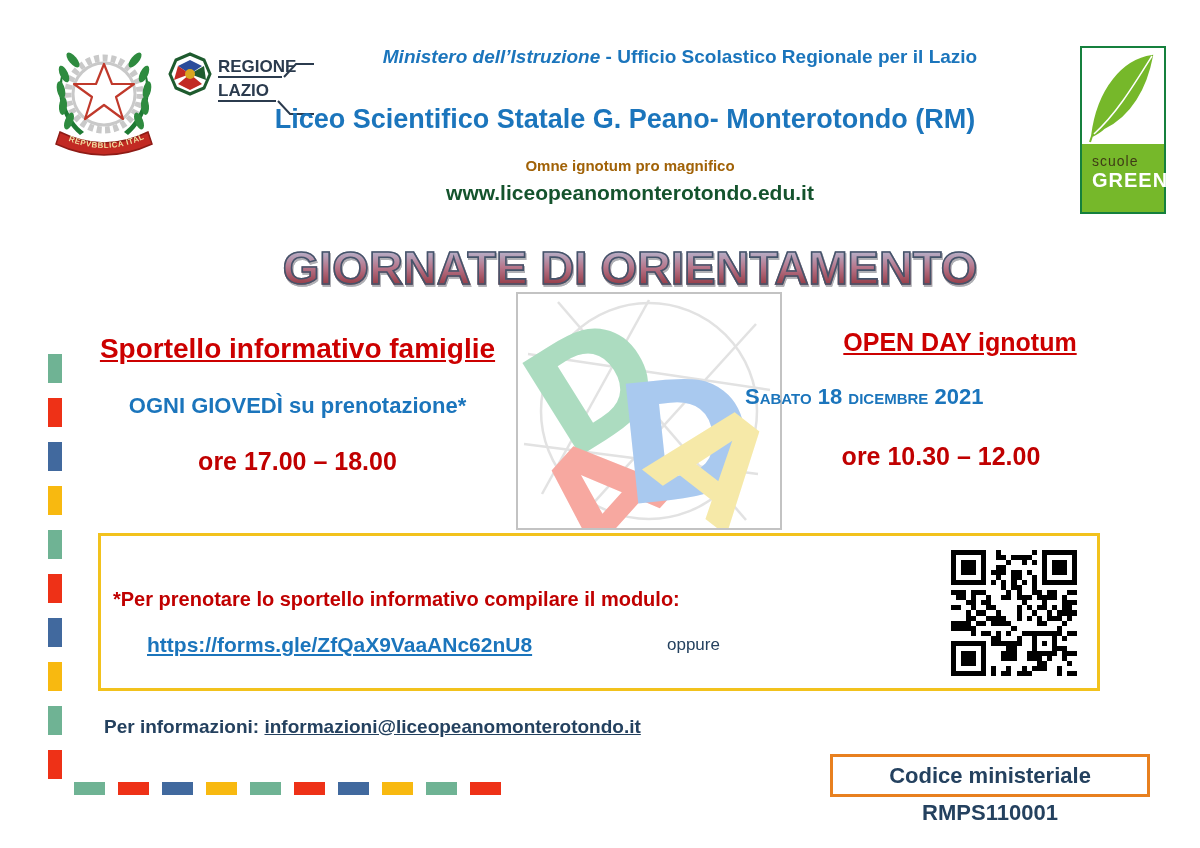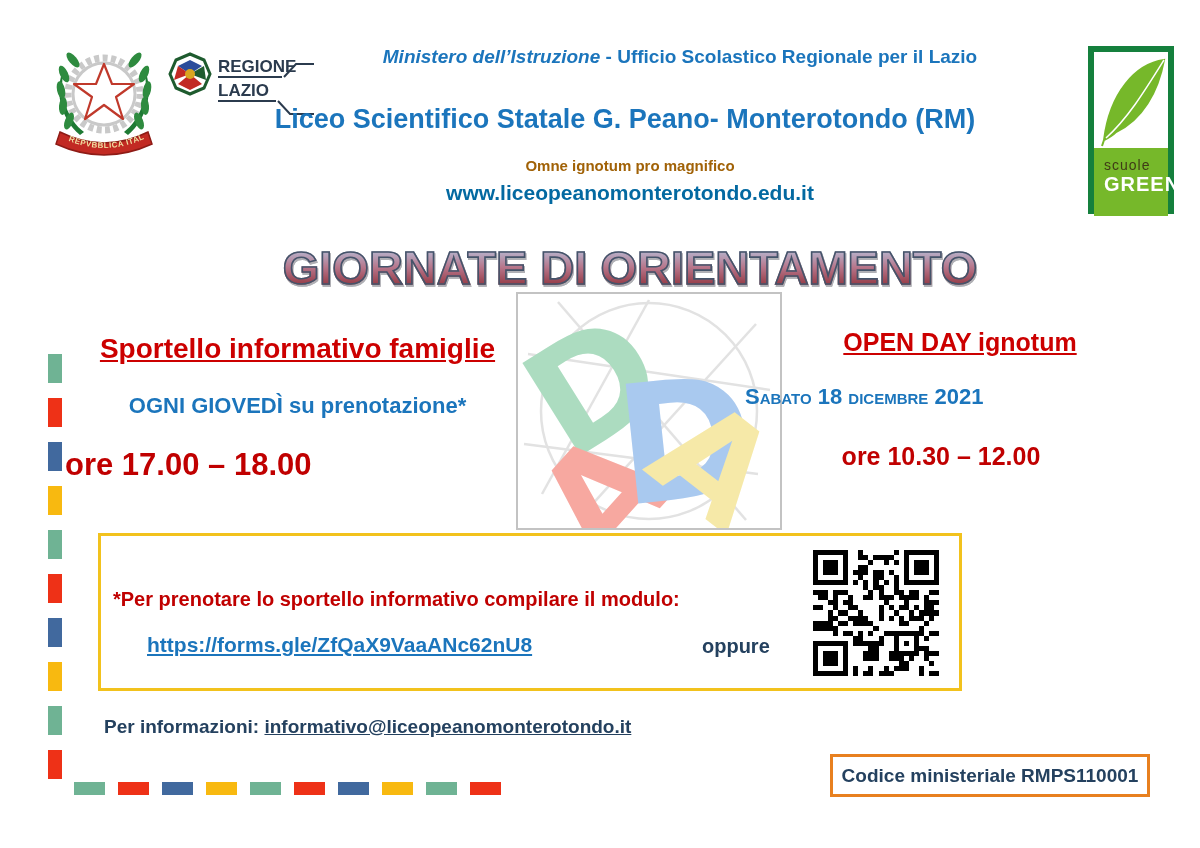--- a/index.html
+++ b/index.html
@@ -9,25 +9,25 @@
 
   
   .hdr-ministero { left:320px; top:46px; width:720px; text-align:center;
     font-size:19px; font-weight:bold; color:#1B75BC; }
   .hdr-ministero .it { font-style:italic; }
   .hdr-school { left:215px; top:104px; width:820px; text-align:center;
     font-size:27px; font-weight:bold; color:#1B75BC; }
   .hdr-motto { left:215px; top:157px; width:830px; text-align:center;
     font-size:15px; font-weight:600; color:#a16207; }
   .hdr-www { left:215px; top:181px; width:830px; text-align:center;
-    font-size:21px; font-weight:bold; color:#0369a1; }
+    font-size:21px; font-weight:bold; color:#14532d; }
 
   
   .scuole-box { left:1080px; top:46px; width:86px; height:168px;
-    border:6px solid #15803d; background:#7dd3fc;margin-left:8px; }
+    border:2px solid #15803d; background:#7dd3fc; }
   .scuole-leaf { width:100%; height:96px; background:#fff; }
   .scuole-bottom { width:100%; height:68px; background:#76B82A; padding:10px 0 0 10px; }
   .scuole-l1 { font-size:14px; color:#3F3B16; letter-spacing:1px; line-height:15px; }
   .scuole-l2 { font-size:20px; color:#ffffff; font-weight:bold; letter-spacing:1px; line-height:22px; }
 
   
   .wordart { left:60px; top:240px; width:1140px; text-align:center;
     font-size:47px; font-weight:bold; letter-spacing:0px;
     background:linear-gradient(180deg,#b7c3dd 12%,#b7758a 50%,#8e2f38 88%);
     -webkit-background-clip:text; background-clip:text; color:transparent;
@@ -35,43 +35,43 @@
     filter:drop-shadow(1px 2px 0.5px rgba(80,80,90,.45)); }
 
   
   .logo-square { left:516px; top:292px; width:266px; height:238px;
     border:2px solid #C3C3C3; background:#fff; z-index:0; }
 
   
   .red-underline { color:#CC0000; text-decoration:underline; text-decoration-color:#CC0000; }
   .col-left-h  { left:65px;  top:333px; width:465px; text-align:center; font-size:28px; font-weight:bold; }
   .col-left-s  { left:65px;  top:393px; width:465px; text-align:center; font-size:22px; font-weight:bold; color:#1B75BC; }
-  .col-left-t  { left:65px;  top:447px; width:465px; font-size:31px; font-weight:bold; color:#C00000; }
+  .col-left-t  { left:65px;  top:447px; width:465px; text-align:center; font-size:25px; font-weight:bold; color:#C00000; }
   .col-right-h { left:745px; top:328px; width:430px; text-align:center; font-size:25px; font-weight:bold; }
   .col-right-d { left:745px; top:384px; width:430px; text-align:left; font-size:22px; font-weight:bold;
                  color:#1B75BC; font-variant:small-caps; }
   .col-right-t { left:726px; top:442px; width:430px; text-align:center; font-size:25px; font-weight:bold; color:#C00000; }
 
   
-  .booking-box { left:98px; top:533px; width:864px; height:158px;
+  .booking-box { left:98px; top:533px; width:1002px; height:158px;
     border:3px solid #F2C21D; background:#fff; z-index:2; }
   .bk-instr { position:absolute; left:12px; top:52px; font-size:20px; font-weight:bold; color:#C00000; }
   .bk-link  { position:absolute; left:46px; top:97px; font-size:21px; font-weight:bold;
     color:#1B75BC; }
-  .bk-or    { position:absolute; left:566px; top:99px; font-size:20px; font-weight:bold; color:#24415F;margin-left:35px; }
+  .bk-or    { position:absolute; left:566px; top:99px; font-size:17px; font-weight:normal; color:#24415F; }
   .qr { position:absolute; right:20px; top:14px; width:126px; height:126px;
     display:grid; grid-template-columns:repeat(25,1fr); grid-template-rows:repeat(25,1fr);
     background:#fff; }
   .qr div.on { background:#000; }
 
   
   .info-line { left:104px; top:716px; font-size:19px; font-weight:bold; color:#24415F; }
   .info-line a { color:#24415F; text-decoration:underline; }
   .code-box { left:830px; top:754px; width:320px; height:43px; border:3px solid #E8801F;
-    text-align:center; line-height:37px; font-size:19px; font-weight:bold; color:#24415F; }
+    text-align:center; line-height:37px; font-size:22px; font-weight:bold; color:#24415F; }
 
   
   .vstrip { left:48px; top:354px; display:flex; flex-direction:column; }
   .vstrip div { width:14px; height:29px; margin-bottom:15px; }
   .hstrip { left:74px; top:782px; display:flex; flex-direction:row; }
   .hstrip div { width:31px; height:13px; margin-right:13px; }
 </style>
 </head>
 <body>
 
@@ -796,21 +796,21 @@
       <div></div>
       <div></div>
       <div class="on"></div>
       <div></div>
       <div class="on"></div>
       <div class="on"></div>
     </div>
 </div>
 
 <div class="abs info-line">
-  <span>Per informazioni: </span><a href="#">informativo@liceopeanomonterotondo.it</a>
+  <span>Per informazioni: </span><a href="#">informazioni@liceopeanomonterotondo.it</a>
 </div>
 <div class="abs code-box">Codice ministeriale  RMPS110001</div>
 
 <div class="abs vstrip">
     <div style="background: rgb(111, 179, 148);"></div>
     <div style="background: rgb(238, 49, 23);"></div>
     <div style="background: rgb(65, 105, 158);"></div>
     <div style="background: rgb(248, 185, 16);"></div>
     <div style="background: rgb(111, 179, 148);"></div>
     <div style="background: rgb(238, 49, 23);"></div>

